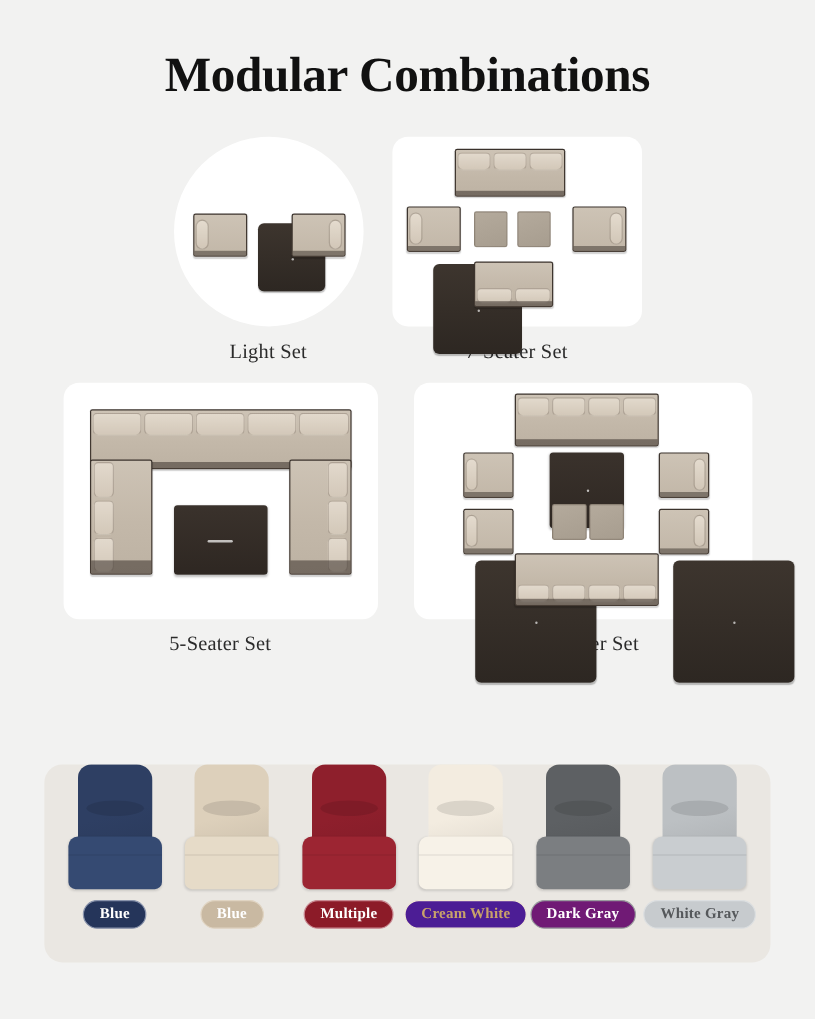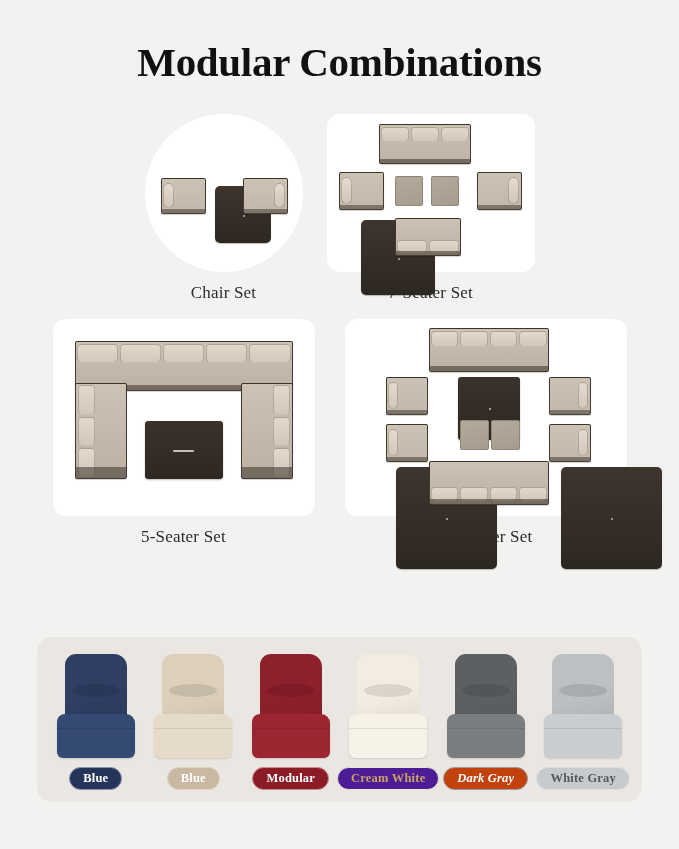--- a/index.html
+++ b/index.html
@@ -158,21 +158,20 @@
     left: 37px;
     top: 637px;
     width: 605px;
     height: 165px;
     background: #eae7e2;
     border-radius: 15px;
   }
   .swatch-row {
     display: flex;
     height: 100%;
-    align-items: flex-end;
     justify-content: space-around;
     padding: 0 10px 12px 10px;
   }
   .swatch { width: 92px; display: flex; flex-direction: column; align-items: center; }
 
   
   .cush { position: relative; width: 78px; height: 104px; margin-bottom: 9px; }
   .cush-back {
     position: absolute; left: 8px; top: 0; width: 62px; height: 66px;
     border-radius: 11px 13px 6px 6px;
@@ -224,21 +223,21 @@
       <div class="f side-table" style="left:70px; top:72px; width:20px; height:20px;">
           <span></span>
         </div>
 
       <div class="f chair" style="left:98px; top:64px; width:45px; height:36px;">
         <div class="chair-seat">
             <span class="pillow right"></span>
           </div>
       </div>
     </div>
-    <div class="card-label">Chair Set</div>
+    <div class="card-label">Light Set</div>
   </div>
 
 
   <div class="card-wrap">
     <div class="card rect c-seven">
 
       <div class="f sofa" style="left:52px; top:10px; width:92px; height:40px;">
         <div class="sofa-seat">
             <span class="cushion"></span>
             <span class="cushion"></span>
@@ -392,37 +391,37 @@
         <div class="cush-seat" style="background: rgb(230, 219, 200);"></div>
       </div>
       <div class="pill" style="background: rgb(201, 185, 162); color: rgb(255, 255, 255); border: 1.5px solid rgb(224, 212, 194);">Blue</div>
     </div>
 
     <div class="swatch">
       <div class="cush">
         <div class="cush-back" style="background: linear-gradient(165deg, rgb(142, 31, 44) 0%, rgb(142, 31, 44) 60%, rgba(0, 0, 0, 0.06)) rgb(142, 31, 44);"></div>
         <div class="cush-seat" style="background: rgb(156, 37, 50);"></div>
       </div>
-      <div class="pill" style="background: rgb(140, 27, 40); color: rgb(255, 255, 255); border: 1.5px solid rgb(201, 139, 147);">Modular</div>
+      <div class="pill" style="background: rgb(140, 27, 40); color: rgb(255, 255, 255); border: 1.5px solid rgb(201, 139, 147);">Multiple</div>
     </div>
 
     <div class="swatch">
       <div class="cush">
         <div class="cush-back" style="background: linear-gradient(165deg, rgb(243, 236, 224) 0%, rgb(243, 236, 224) 60%, rgba(0, 0, 0, 0.06)) rgb(243, 236, 224);"></div>
         <div class="cush-seat" style="background: rgb(247, 242, 232);"></div>
       </div>
       <div class="pill" style="background: #4c1d95; color: rgb(201, 162, 106); border: 1.5px solid rgb(239, 230, 214);">Cream White</div>
     </div>
 
     <div class="swatch">
       <div class="cush">
         <div class="cush-back" style="background: linear-gradient(165deg, rgb(93, 96, 99) 0%, rgb(93, 96, 99) 60%, rgba(0, 0, 0, 0.06)) rgb(93, 96, 99);"></div>
         <div class="cush-seat" style="background: rgb(123, 126, 129);"></div>
       </div>
-      <div class="pill" style="background: #c2410c; color: rgb(255, 255, 255); border: 1.5px solid rgb(154, 156, 158); font-style: italic;">Dark Gray</div>
+      <div class="pill" style="background: #701a75; color: rgb(255, 255, 255); border: 1.5px solid rgb(154, 156, 158);">Dark Gray</div>
     </div>
 
     <div class="swatch">
       <div class="cush">
         <div class="cush-back" style="background: linear-gradient(165deg, rgb(188, 192, 195) 0%, rgb(188, 192, 195) 60%, rgba(0, 0, 0, 0.06)) rgb(188, 192, 195);"></div>
         <div class="cush-seat" style="background: rgb(201, 205, 208);"></div>
       </div>
       <div class="pill" style="background: rgb(199, 203, 206); color: rgb(85, 88, 91); border: 1.5px solid rgb(220, 223, 225);">White Gray</div>
     </div>
 

